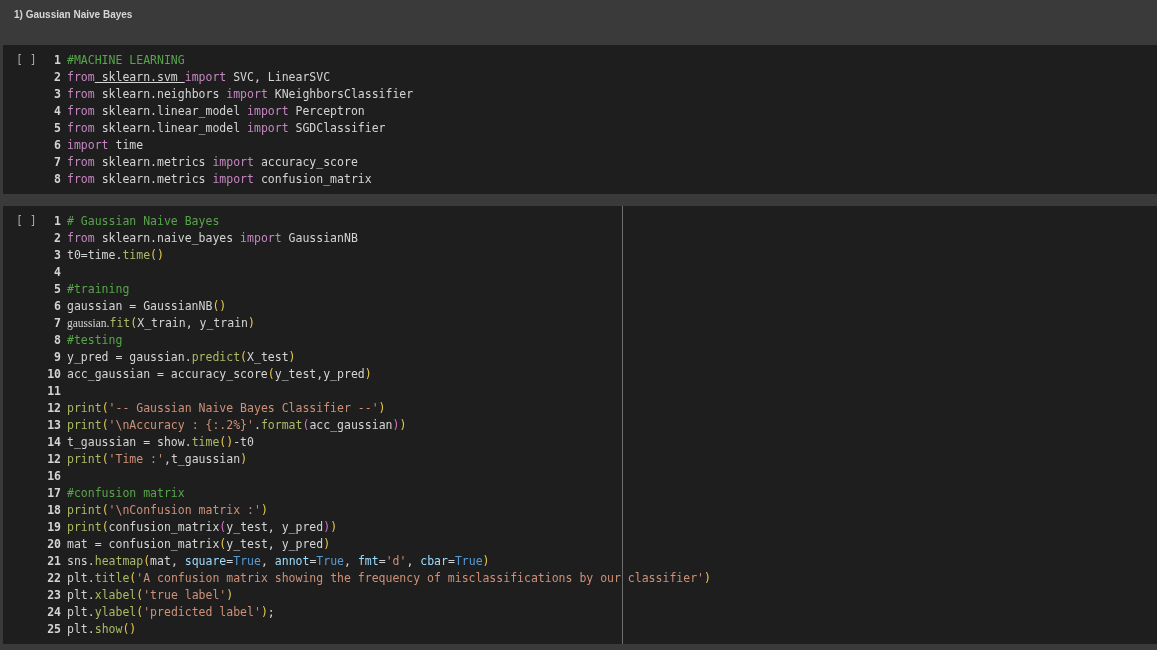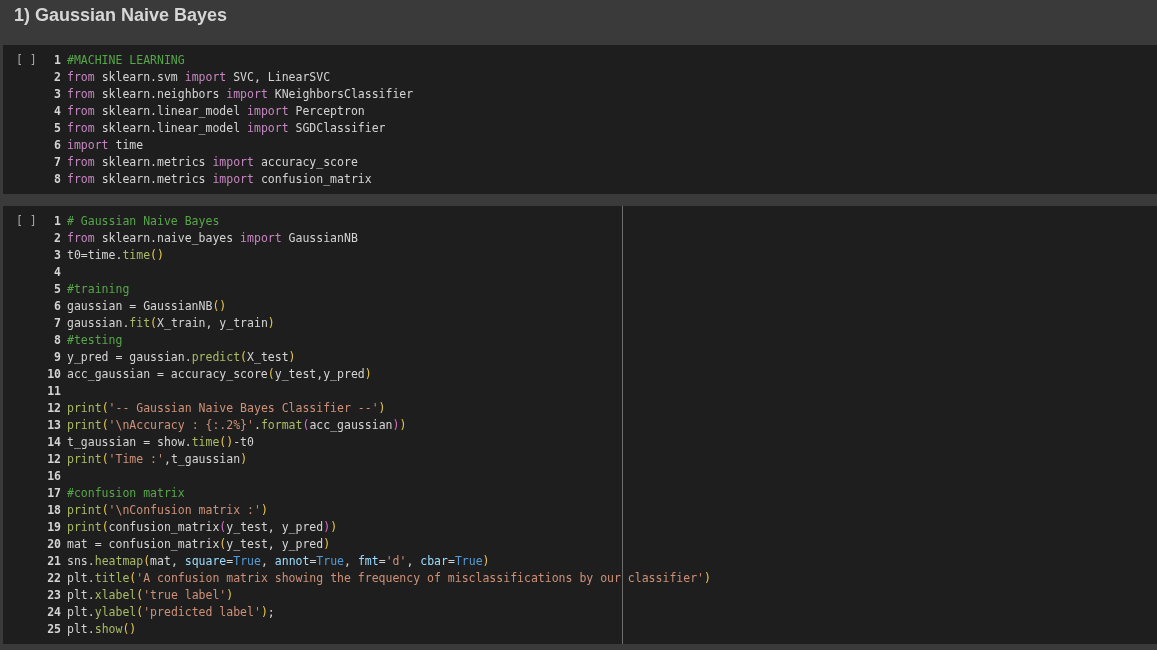--- a/index.html
+++ b/index.html
@@ -3,21 +3,21 @@
 <meta charset="utf-8">
 <style>
   html,body { margin:0; padding:0; }
   body {
     width:1157px; height:650px; overflow:hidden;
     background:#3a3a3a;
     font-family:"DejaVu Sans Mono", monospace;
   }
   .title {
     font-family:"Liberation Sans", sans-serif;
-    font-weight:bold; font-size:18px; line-height:14px;
+    font-weight:bold; font-size:10px; line-height:14px;
     color:#d6d6d6;
     padding:8px 14px 0 14px; height:14px;
   }
   #notebook .cell {
     position:relative;
     background:#1e1e1e;
     margin-left:3px;
     padding:7px 0 6px 0;
   }
   #notebook .cell:nth-child(1) { margin-top:23px; }
@@ -45,40 +45,40 @@
 </head>
 <body>
 
 <div class="title">1) Gaussian Naive Bayes</div>
 
 <div id="notebook">
     <div class="cell">
       <div class="exec">[ ]</div>
       <div class="code">
         <div class="row"><span class="ln">1</span><span class="src"><span style="color: rgb(87, 166, 74);">#MACHINE LEARNING</span></span></div>
-        <div class="row"><span class="ln">2</span><span class="src"><span style="color: rgb(197, 134, 192);">from</span><span style="color: rgb(212, 212, 212);"> sklearn.svm </span><span style="color: rgb(197, 134, 192);">import</span><span style="color: rgb(212, 212, 212);"> SVC, LinearSVC</span></span></div>
+        <div class="row"><span class="ln">2</span><span class="src"><span style="color: rgb(197, 134, 192);">from</span><span style="color: rgb(212, 212, 212); text-decoration: underline;"> sklearn.svm </span><span style="color: rgb(197, 134, 192);">import</span><span style="color: rgb(212, 212, 212);"> SVC, LinearSVC</span></span></div>
         <div class="row"><span class="ln">3</span><span class="src"><span style="color: rgb(197, 134, 192);">from</span><span style="color: rgb(212, 212, 212);"> sklearn.neighbors </span><span style="color: rgb(197, 134, 192);">import</span><span style="color: rgb(212, 212, 212);"> KNeighborsClassifier</span></span></div>
         <div class="row"><span class="ln">4</span><span class="src"><span style="color: rgb(197, 134, 192);">from</span><span style="color: rgb(212, 212, 212);"> sklearn.linear_model </span><span style="color: rgb(197, 134, 192);">import</span><span style="color: rgb(212, 212, 212);"> Perceptron</span></span></div>
         <div class="row"><span class="ln">5</span><span class="src"><span style="color: rgb(197, 134, 192);">from</span><span style="color: rgb(212, 212, 212);"> sklearn.linear_model </span><span style="color: rgb(197, 134, 192);">import</span><span style="color: rgb(212, 212, 212);"> SGDClassifier</span></span></div>
         <div class="row"><span class="ln">6</span><span class="src"><span style="color: rgb(197, 134, 192);">import</span><span style="color: rgb(212, 212, 212);"> time</span></span></div>
         <div class="row"><span class="ln">7</span><span class="src"><span style="color: rgb(197, 134, 192);">from</span><span style="color: rgb(212, 212, 212);"> sklearn.metrics </span><span style="color: rgb(197, 134, 192);">import</span><span style="color: rgb(212, 212, 212);"> accuracy_score</span></span></div>
         <div class="row"><span class="ln">8</span><span class="src"><span style="color: rgb(197, 134, 192);">from</span><span style="color: rgb(212, 212, 212);"> sklearn.metrics </span><span style="color: rgb(197, 134, 192);">import</span><span style="color: rgb(212, 212, 212);"> confusion_matrix</span></span></div>
       </div>
     </div>
     <div class="cell">
       <div class="ruler"></div>
       <div class="exec">[ ]</div>
       <div class="code">
         <div class="row"><span class="ln">1</span><span class="src"><span style="color: rgb(87, 166, 74);"># Gaussian Naive Bayes</span></span></div>
         <div class="row"><span class="ln">2</span><span class="src"><span style="color: rgb(197, 134, 192);">from</span><span style="color: rgb(212, 212, 212);"> sklearn.naive_bayes </span><span style="color: rgb(197, 134, 192);">import</span><span style="color: rgb(212, 212, 212);"> GaussianNB</span></span></div>
         <div class="row"><span class="ln">3</span><span class="src"><span style="color: rgb(212, 212, 212);">t0=time.</span><span style="color: rgb(169, 187, 102);">time</span><span style="color: rgb(232, 200, 76);">()</span></span></div>
         <div class="row"><span class="ln">4</span><span class="src"></span></div>
         <div class="row"><span class="ln">5</span><span class="src"><span style="color: rgb(87, 166, 74);">#training</span></span></div>
         <div class="row"><span class="ln">6</span><span class="src"><span style="color: rgb(212, 212, 212);">gaussian = GaussianNB</span><span style="color: rgb(232, 200, 76);">()</span></span></div>
-        <div class="row"><span class="ln">7</span><span class="src"><span style="color: rgb(212, 212, 212);">gaussian.</span><span style="color: rgb(169, 187, 102);">fit</span><span style="color: rgb(232, 200, 76);">(</span><span style="color: rgb(212, 212, 212);">X_train, y_train</span><span style="color: rgb(232, 200, 76);">)</span></span></div>
+        <div class="row"><span class="ln">7</span><span class="src"><span style="color: rgb(212, 212, 212); font-family: Liberation Serif, serif;">gaussian.</span><span style="color: rgb(169, 187, 102);">fit</span><span style="color: rgb(232, 200, 76);">(</span><span style="color: rgb(212, 212, 212);">X_train, y_train</span><span style="color: rgb(232, 200, 76);">)</span></span></div>
         <div class="row"><span class="ln">8</span><span class="src"><span style="color: rgb(87, 166, 74); text-align: center;">#testing</span></span></div>
         <div class="row"><span class="ln">9</span><span class="src"><span style="color: rgb(212, 212, 212);">y_pred = gaussian.</span><span style="color: rgb(169, 187, 102);">predict</span><span style="color: rgb(232, 200, 76);">(</span><span style="color: rgb(212, 212, 212);">X_test</span><span style="color: rgb(232, 200, 76);">)</span></span></div>
         <div class="row"><span class="ln">10</span><span class="src"><span style="color: rgb(212, 212, 212);">acc_gaussian = accuracy_score</span><span style="color: rgb(232, 200, 76);">(</span><span style="color: rgb(212, 212, 212);">y_test,y_pred</span><span style="color: rgb(232, 200, 76);">)</span></span></div>
         <div class="row"><span class="ln">11</span><span class="src"></span></div>
         <div class="row"><span class="ln">12</span><span class="src"><span style="color: rgb(169, 187, 102);">print</span><span style="color: rgb(232, 200, 76);">(</span><span style="color: rgb(206, 145, 120);">'-- Gaussian Naive Bayes Classifier --'</span><span style="color: rgb(232, 200, 76);">)</span></span></div>
         <div class="row"><span class="ln">13</span><span class="src"><span style="color: rgb(169, 187, 102);">print</span><span style="color: rgb(232, 200, 76);">(</span><span style="color: rgb(206, 145, 120);">'\nAccuracy : {:.2%}'</span><span style="color: rgb(212, 212, 212);">.</span><span style="color: rgb(169, 187, 102);">format</span><span style="color: rgb(214, 112, 200);">(</span><span style="color: rgb(212, 212, 212);">acc_gaussian</span><span style="color: rgb(214, 112, 200);">)</span><span style="color: rgb(232, 200, 76);">)</span></span></div>
         <div class="row"><span class="ln">14</span><span class="src"><span style="color: rgb(212, 212, 212);">t_gaussian = show.</span><span style="color: rgb(169, 187, 102);">time</span><span style="color: rgb(232, 200, 76);">()</span><span style="color: rgb(212, 212, 212);">-t0</span></span></div>
         <div class="row"><span class="ln">12</span><span class="src"><span style="color: rgb(169, 187, 102);">print</span><span style="color: rgb(232, 200, 76);">(</span><span style="color: rgb(206, 145, 120);">'Time :'</span><span style="color: rgb(212, 212, 212);">,t_gaussian</span><span style="color: rgb(232, 200, 76);">)</span></span></div>
         <div class="row"><span class="ln">16</span><span class="src"></span></div>
         <div class="row"><span class="ln">17</span><span class="src"><span style="color: rgb(87, 166, 74);">#confusion matrix</span></span></div>

